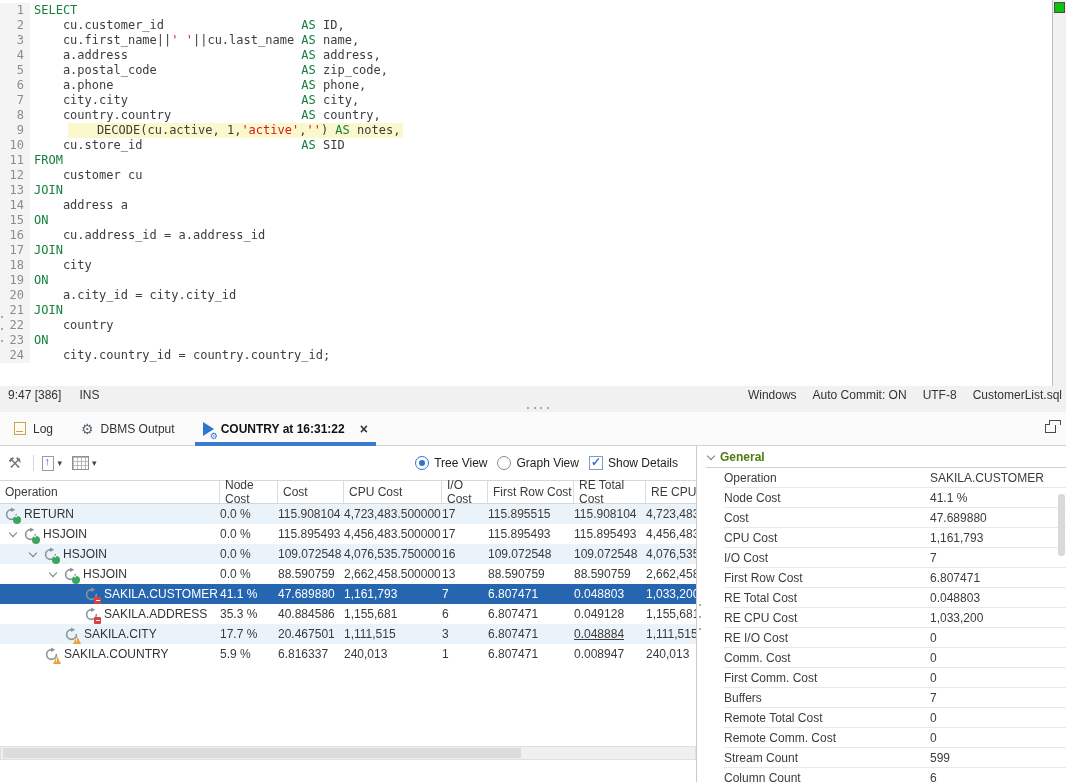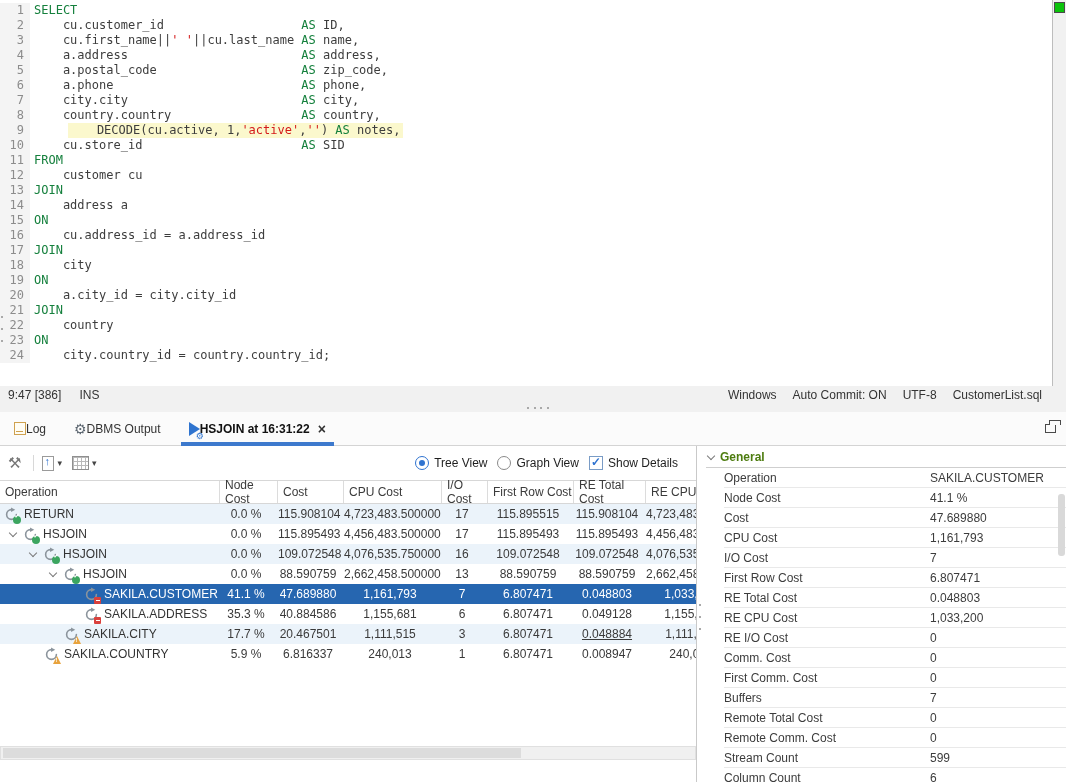--- a/index.html
+++ b/index.html
@@ -20,28 +20,28 @@
   .c-str{ color:#d41919; }
   .scroll-gutter { position:absolute; right:0; top:0; width:14px; height:386px; background:#f1f1f1; border-left:1px solid #bdbdbd; }
   .ok-indicator { position:absolute; top:2px; left:1px; width:11px; height:11px; background:#0bc30b; border:1px solid #4a4a4a; }
   .dots-v { position:absolute; left:0px; top:316px; width:4px; height:26px; display:flex; flex-direction:column; justify-content:space-between; align-items:center; }
   .dots-v i, .dots-h i { display:block; width:2px; height:2px; background:#a9a9a9; }
 
   
   .editor-status { position:absolute; left:0; top:386px; width:1066px; height:18px; background:#f1f1f1;
                    display:flex; align-items:center; color:#333; }
   .es-left { display:flex; gap:18px; padding-left:8px; }
-  .es-right{ margin-left:auto; display:flex; gap:16px; padding-right:24px; }
+  .es-right{ margin-left:auto; display:flex; gap:16px; padding-right:4px; }
   .hsplit { position:absolute; left:0; top:404px; width:1066px; height:8px; background:#f1f1f1; }
   .dots-h { position:absolute; left:527px; top:3px; width:22px; display:flex; justify-content:space-between; }
 
   
   .tabbar { position:absolute; left:0; top:412px; width:1066px; height:34px; background:#fbfbfb;
             border-bottom:1px solid #d4d4d4; display:flex; align-items:center; }
-  .tab { position:relative; height:34px; display:flex; align-items:center; gap:0; padding:0 14px; cursor:default; }
+  .tab { position:relative; height:34px; display:flex; align-items:center; gap:7px; padding:0 14px; cursor:default; }
   .tab-label { color:#333; }
   .tab.active .tab-label { font-weight:bold; color:#111; }
   .tab.active::after { content:""; position:absolute; left:6px; right:6px; bottom:0; height:4px; background:#3d79cd; }
   .tab-close { font-size:14px; font-weight:bold; color:#333; margin-left:8px; line-height:1; }
   .log-icon { position:relative; width:12px; height:13px; border:1.4px solid #cfa14f; background:#fffdf4; }
   .log-icon::after { content:""; position:absolute; left:1px; top:8px; width:7px; border-top:1.4px solid #cfa14f; }
   .gear-icon { font-size:14px; color:#5c6670; line-height:1; }
   .play-icon { width:0; height:0; border-left:11px solid #2f74cf; border-top:7px solid transparent; border-bottom:7px solid transparent; position:relative; }
   .play-gear { position:absolute; left:-4px; top:2px; font-size:9px; color:#2f74cf; }
   .float-icon { position:relative; width:11px; height:9px; border:1.4px solid #4a4a4a; background:#fbfbfb; margin-left:auto; margin-right:10px; }
@@ -72,21 +72,21 @@
   
   .plan-wrap { position:absolute; left:0; top:34px; width:696px; height:266px; overflow:hidden; }
   .plan-row, .plan-head { display:flex; width:742px; }
   .plan-head { height:24px; border-top:1px solid #d7d7d7; border-bottom:1px solid #d7d7d7; align-items:center; }
   .ph-cell { height:100%; display:flex; align-items:center; padding-left:5px; border-right:1px solid #dcdcdc; color:#3b3b3b; }
   .plan-row { height:20px; align-items:center; }
   .plan-row.stripe { background:#ebf3fa; }
   .plan-row.sel { background:#2666b0; }
   .plan-row.sel .op-label, .plan-row.sel .num { color:#fff; }
   .op-cell { display:flex; align-items:center; height:100%; overflow:hidden; }
-  .num { text-align:center; padding-right:6px; color:#3a3a3a; }
+  .num { text-align:left; padding-right:6px; color:#3a3a3a; }
   .op-label { color:#333; white-space:nowrap; }
   .chev { width:6px; height:6px; border-right:1.5px solid #7a7a7a; border-bottom:1.5px solid #7a7a7a;
           transform:rotate(45deg); display:inline-block; flex:none; margin:-3px 7px 0 2px; }
   .op-icon { position:relative; width:15px; height:15px; flex:none; margin-right:5px; }
   .op-icon svg { display:block; }
   .badge { position:absolute; right:-2px; bottom:-2px; }
   .badge.ok { width:8px; height:8px; border-radius:50%; background:#3ba55f; }
   .badge.ok::after { content:"\2713"; position:absolute; left:1.2px; top:-3.2px; font-size:7px; color:#fff; font-weight:bold; }
   .badge.red { width:7px; height:7px; background:#d9413d; border-radius:1px; }
   .badge.red::after { content:""; position:absolute; left:1.5px; top:3px; width:4px; border-top:1.6px solid #fff; }
@@ -188,21 +188,21 @@
       <span class="tab-label">Log</span>
     </div>
     <div class="tab">
       <span class="gear-icon">⚙</span>
       <span class="tab-label">DBMS Output</span>
     </div>
     <div class="tab active">
       <span class="play-icon">
           <span class="play-gear">⚙</span>
         </span>
-      <span class="tab-label">HSJOIN at 16:31:22</span>
+      <span class="tab-label">COUNTRY at 16:31:22</span>
       <span class="tab-close">×</span>
     </div>
     <span class="float-icon"></span>
   </div>
 
   <div class="bottom">
 
     <div class="left-panel">
       <div class="ptoolbar">
         <span class="tbtn">

